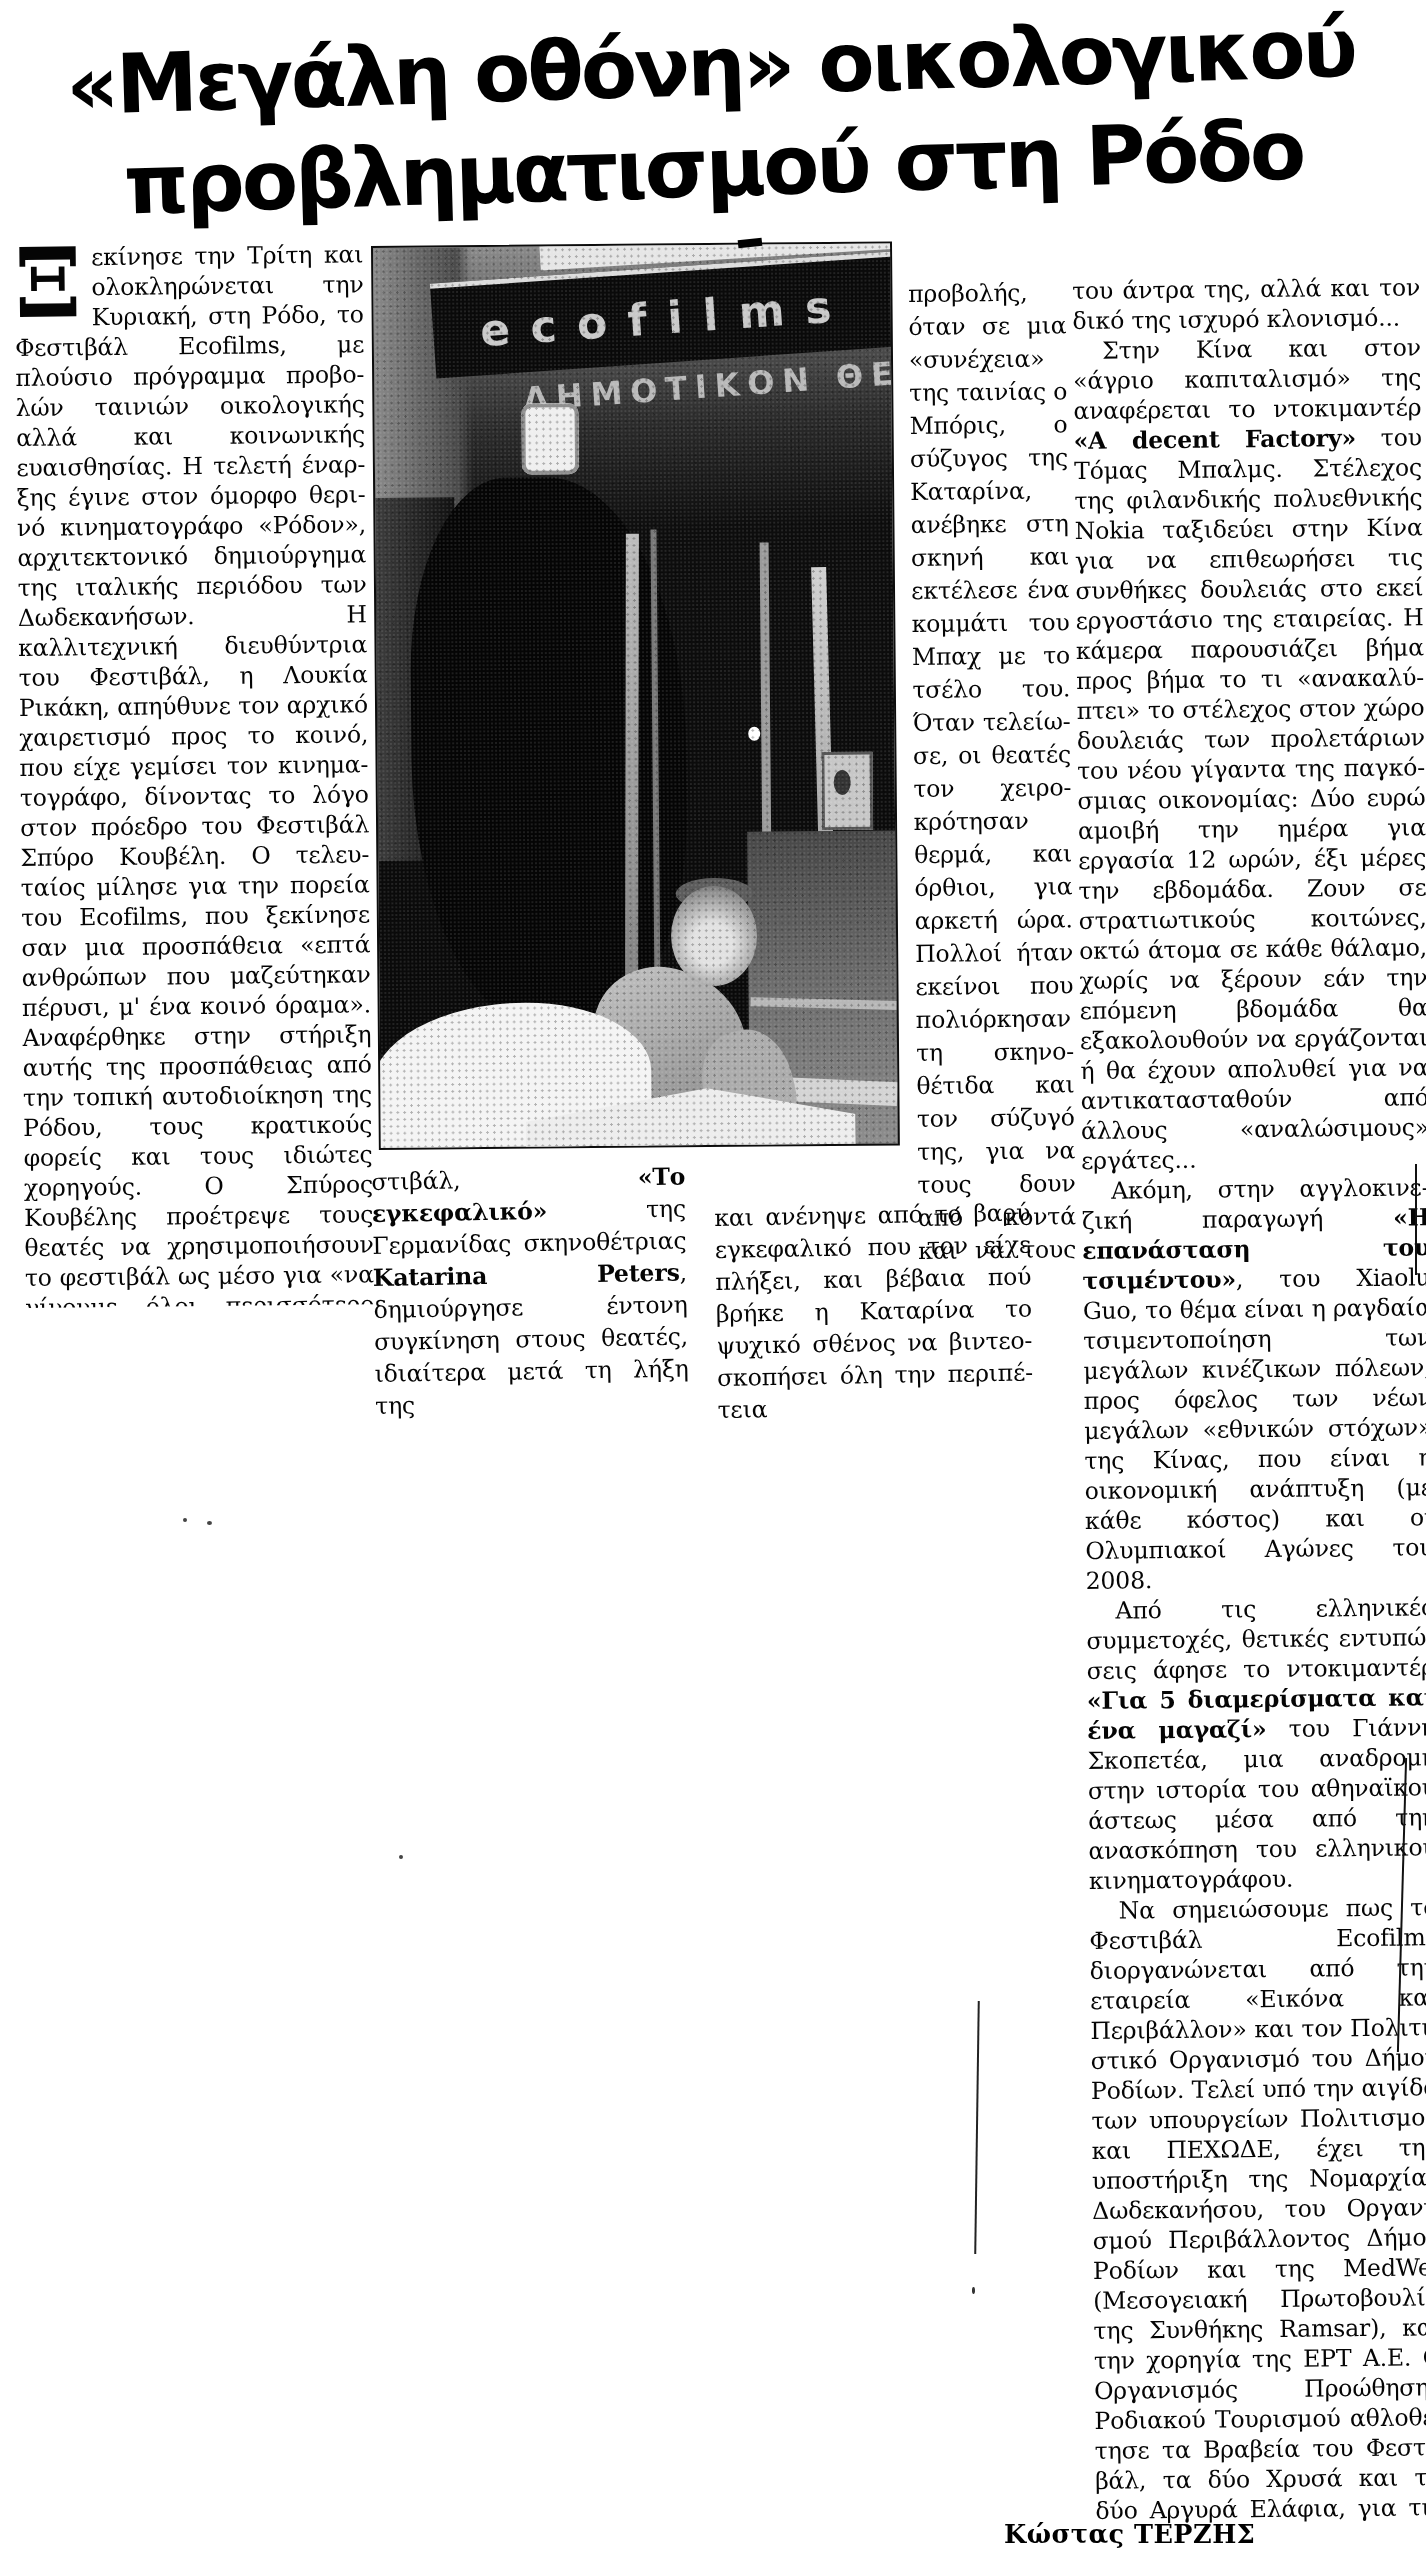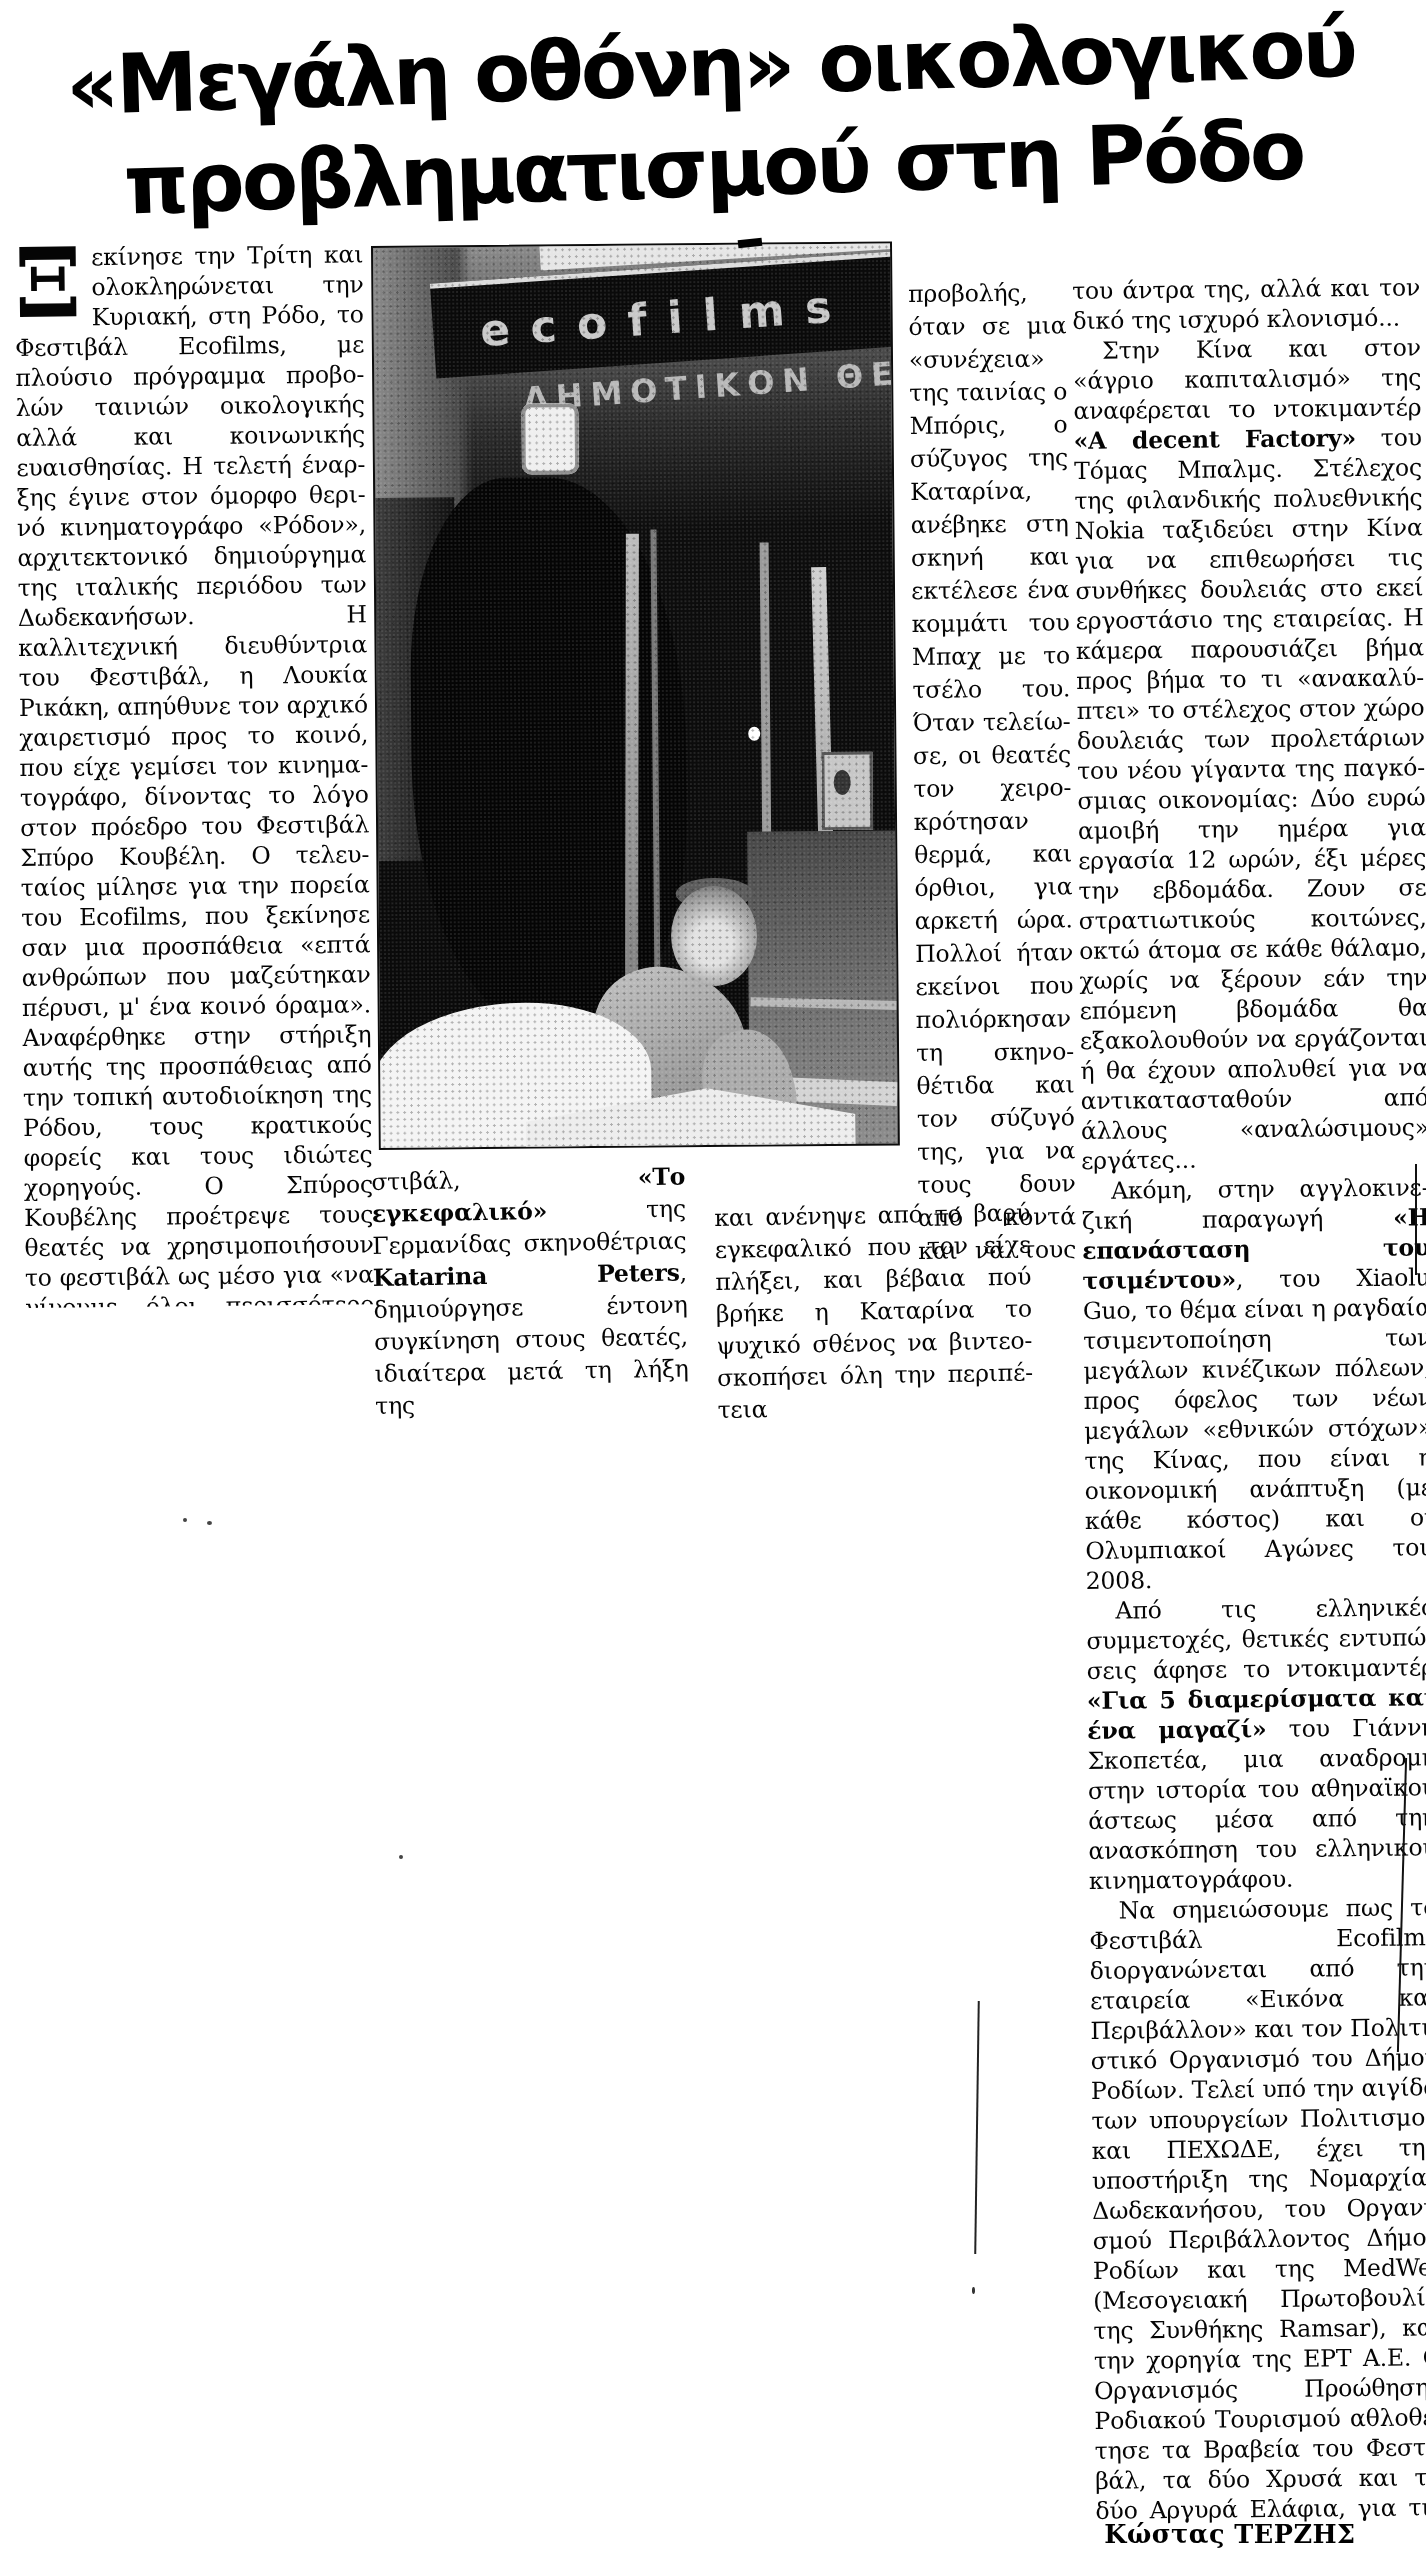--- a/index.html
+++ b/index.html
@@ -29,21 +29,21 @@
   .col1{left:13.7px;top:243px;width:349px;height:1065px;transform:rotate(-0.6deg);transform-origin:top left;overflow:hidden;}
   .col2{left:371px;top:1166px;width:314px;font-size:23.6px;line-height:32px;transform:rotate(-1deg);transform-origin:top left;}
   .col3{left:908px;top:278px;width:158px;height:982px;line-height:33px;overflow:hidden;transform:rotate(-0.6deg);transform-origin:top left;}
   .col3b{left:714px;top:1202px;width:316px;line-height:32px;transform:rotate(-1deg);transform-origin:top left;}
   .col4{left:1072px;top:276px;width:348px;height:2250px;overflow:hidden;transform:rotate(-0.6deg);transform-origin:top left;}
   .dropcap{
     float:left;width:77px;font-size:96px;line-height:82px;font-weight:bold;
     font-family:"DejaVu Serif", serif;letter-spacing:-4.9px;
   }
   .byline{
-    position:absolute;left:1056px;top:2519px;width:348px;text-align:center;
+    position:absolute;left:1004px;top:2519px;width:348px;text-align:left;
     font-weight:bold;font-size:25.5px;letter-spacing:0.5px;
   }
 
   
   .photo{
     position:absolute;left:371px;top:246px;width:517px;height:900px;overflow:hidden;
     background:linear-gradient(178deg,#8d8d8d 0px,#5f5f5f 79px,#2b2b2b 187px,#0d0d0d 295px,#090909 100%);
     border:2px solid #0c0c0c;transform:rotate(-0.5deg);transform-origin:top left;
   }
   .photo *{position:absolute;}

